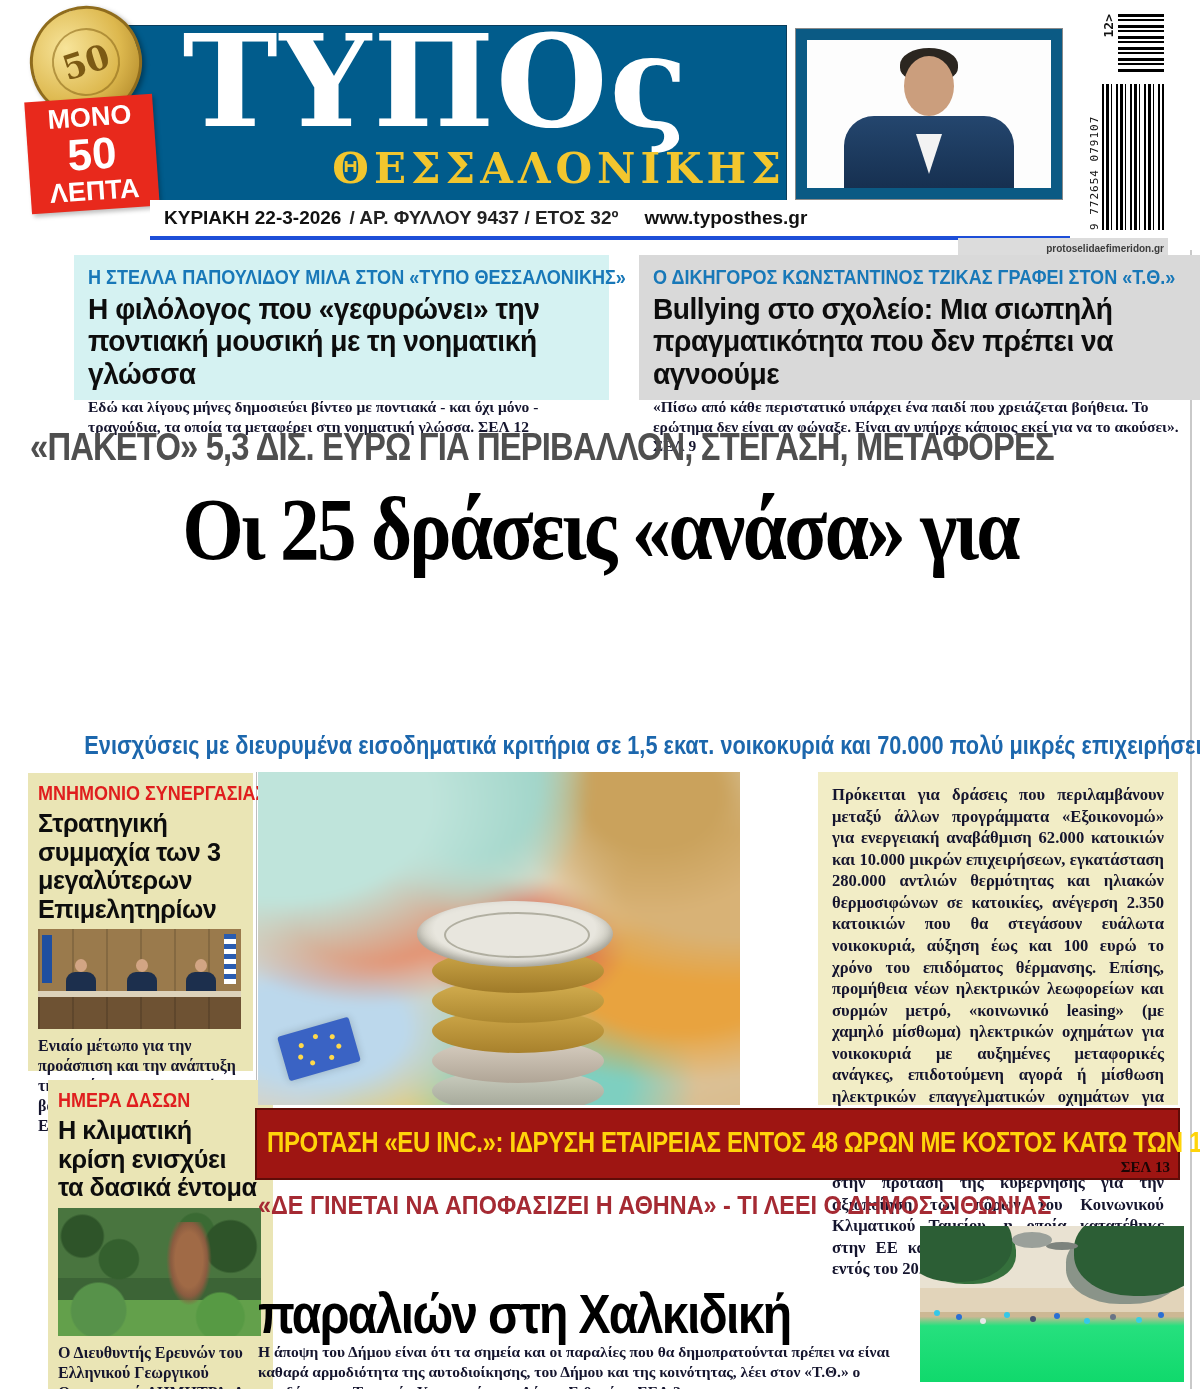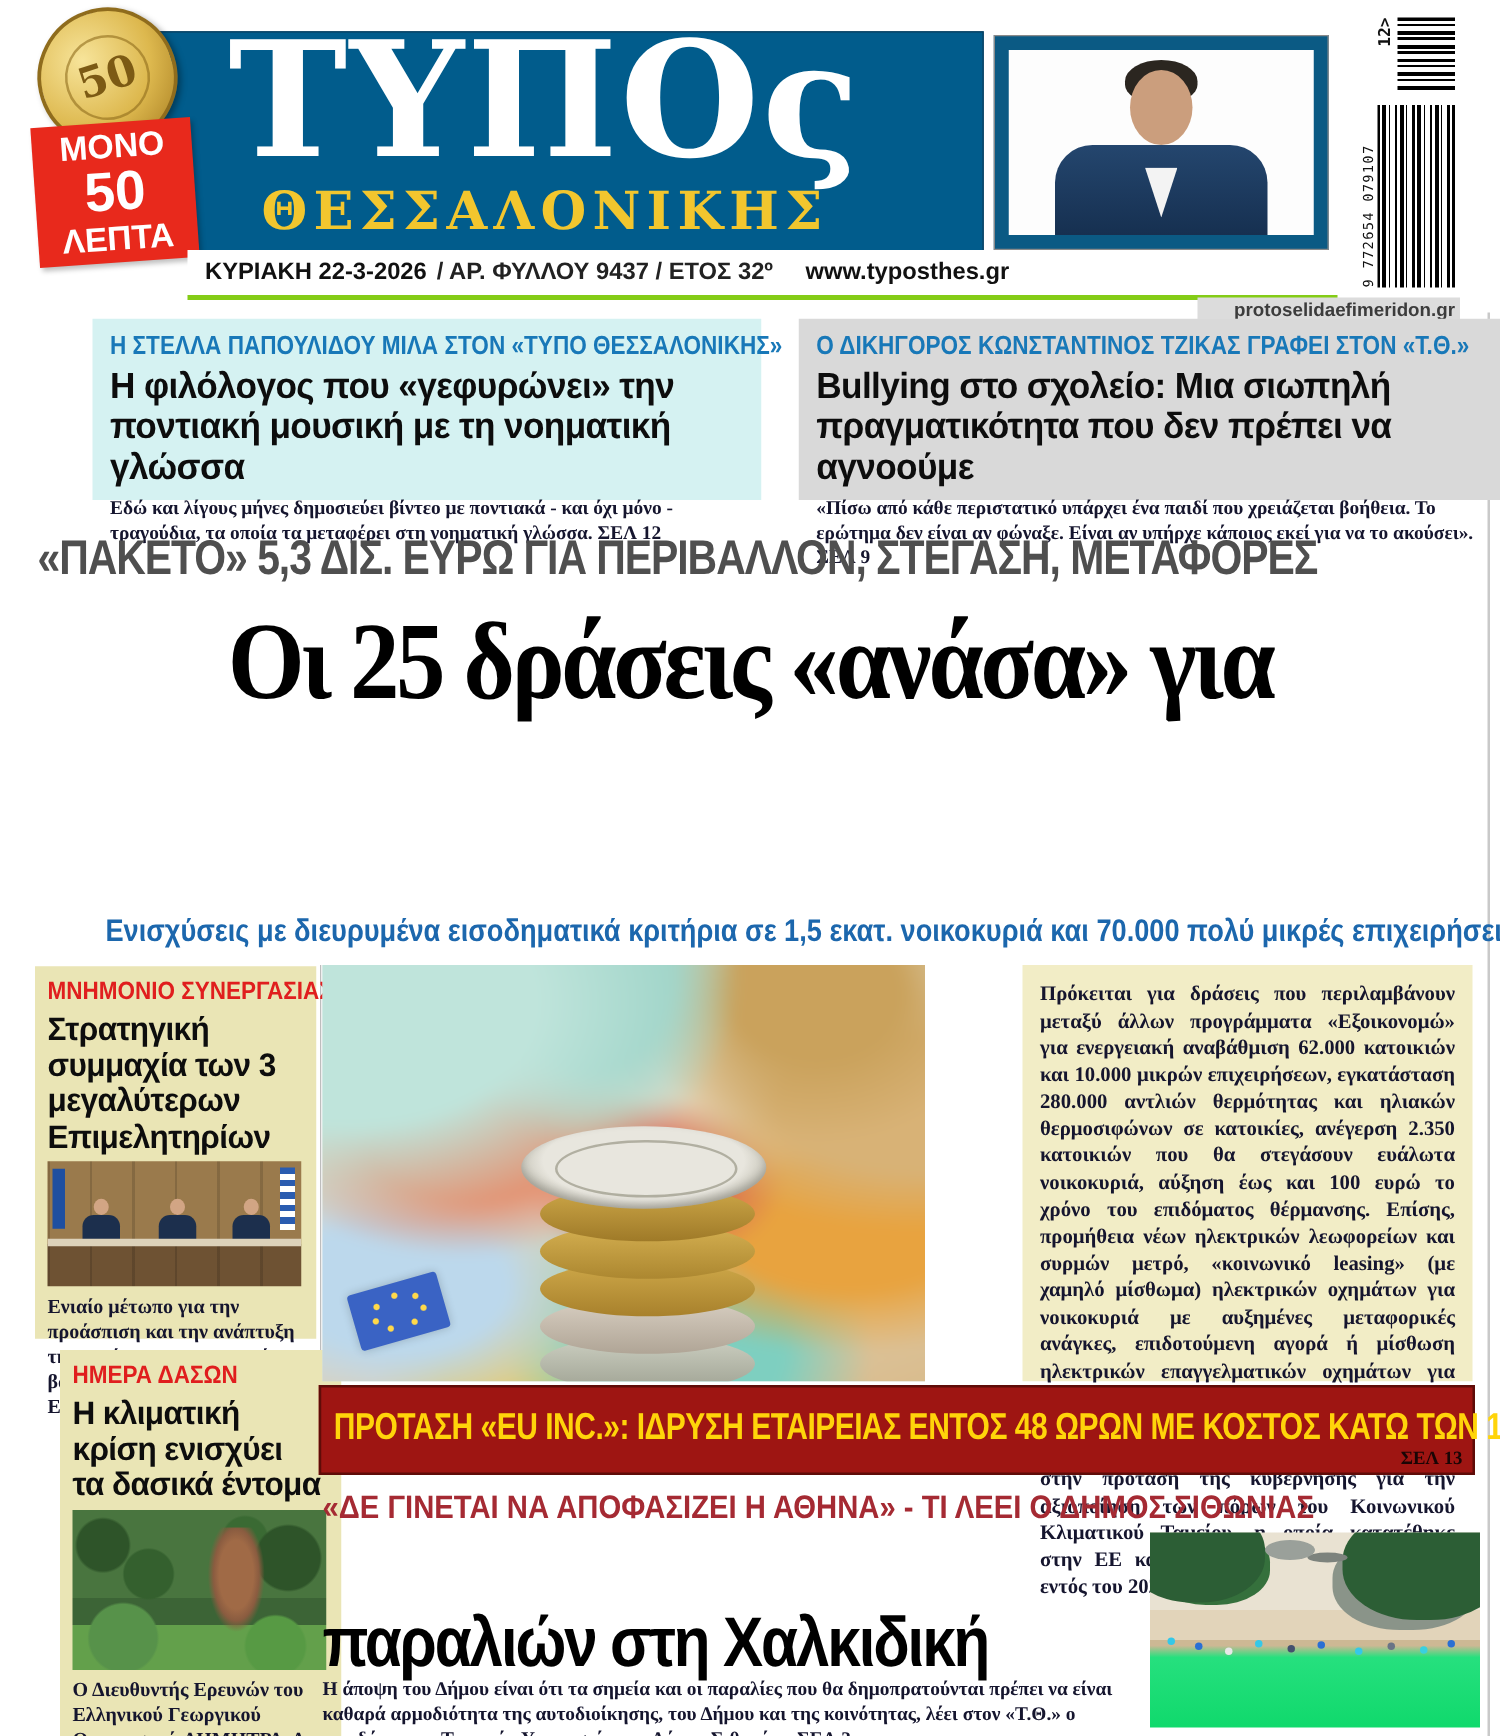--- a/index.html
+++ b/index.html
@@ -4,35 +4,35 @@
 <style>
   html,body{margin:0;padding:0;background:#ffffff;}
   #page{position:relative;width:1200px;height:1389px;background:#ffffff;overflow:hidden;
         font-family:"Liberation Sans",sans-serif;}
   .abs{position:absolute;}
 
   
   .mast-blue{left:85px;top:25px;width:700px;height:175px;background:#015c8c;border:1px solid #0a3d5c;}
   .mast-title{left:0;top:-12px;width:100%;text-align:center;color:#ffffff;
     font-family:"DejaVu Serif",serif;font-weight:bold;font-size:128px;line-height:1.05;letter-spacing:2px;}
-  .mast-sub{left:0;top:118px;width:100%;text-align:center;color:#f2c62e;
+  .mast-sub{left:0;top:118px;width:100%;text-align:right;color:#f2c62e;
     font-family:"DejaVu Serif",serif;font-weight:bold;font-size:42px;letter-spacing:5px;}
   .coin{left:30px;top:6px;width:106px;height:106px;border-radius:50%;
     background:radial-gradient(circle at 36% 32%,#f7e49a,#ddb84e 55%,#a97f22 95%);
     border:3px solid #8f6c1d;transform:rotate(-18deg);box-shadow:2px 3px 5px rgba(0,0,0,.35);
     display:flex;align-items:center;justify-content:center;}
   .coin-inner{width:64px;height:64px;border-radius:50%;border:2px solid rgba(143,108,29,.6);
     display:flex;align-items:center;justify-content:center;
     color:#7c5a14;font-weight:bold;font-size:34px;font-family:"DejaVu Serif",serif;}
   .price-badge{left:28px;top:98px;width:128px;height:112px;background:#e8291c;transform:rotate(-4deg);
     color:#ffffff;text-align:center;font-weight:bold;box-shadow:2px 3px 4px rgba(0,0,0,.25);
     display:flex;flex-direction:column;justify-content:center;line-height:1.05;}
   .price-badge .l1,.price-badge .l3{font-size:27px;}
   .price-badge .l2{font-size:44px;}
-  .date-strip{left:150px;top:200px;width:920px;height:36px;background:#ffffff;border-bottom:4px solid #84cc16;
+  .date-strip{left:150px;top:200px;width:920px;height:36px;background:#ffffff;border-bottom:4px solid #1d4ed8;
     display:flex;align-items:center;font-size:19px;color:#111;}
   .date-strip .d1{font-weight:bold;margin-left:14px;}
   .date-strip .d2{margin-left:8px;font-weight:600;color:#222;}
   .date-strip .d3{margin-left:26px;font-weight:bold;}
   .portrait-frame{left:795px;top:28px;width:268px;height:172px;background:#0b5a84;border:1px solid #8a8a8a;padding:11px;box-sizing:border-box;}
   .portrait-inner{position:relative;width:100%;height:100%;background:#fdfdfd;overflow:hidden;}
   .p-hair{position:absolute;left:50%;top:8px;width:58px;height:34px;margin-left:-29px;border-radius:50% 50% 42% 42%;background:#2b2620;}
   .p-head{position:absolute;left:50%;top:16px;width:50px;height:60px;margin-left:-25px;border-radius:50%;background:#cb9e7d;}
   .p-body{position:absolute;left:50%;bottom:-6px;width:170px;height:78px;margin-left:-85px;border-radius:30px 30px 0 0;
     background:linear-gradient(180deg,#24466e,#152e4e);}
@@ -43,21 +43,21 @@
   .bc-small-label{writing-mode:vertical-rl;transform:rotate(180deg);font-size:13px;font-weight:bold;color:#111;margin-right:2px;
     font-family:"DejaVu Sans Mono",monospace;}
   .bc-small-bars{width:46px;height:58px;
     background:repeating-linear-gradient(180deg,#000 0 3px,#fff 3px 5px,#000 5px 7px,#fff 7px 11px);}
   .bc-main{display:flex;height:146px;}
   .bc-num{writing-mode:vertical-rl;transform:rotate(180deg);font-size:11px;color:#111;letter-spacing:1px;
     font-family:"DejaVu Sans Mono",monospace;margin-right:1px;}
   .bc-bars{width:62px;height:100%;
     background:repeating-linear-gradient(90deg,#000 0 2px,#fff 2px 4px,#000 4px 7px,#fff 7px 9px,#000 9px 10px,#fff 10px 14px);}
   .attribution{left:958px;top:238px;width:210px;height:22px;background:#dcdcdc;color:#3c3c3c;
-    font-size:15px;font-weight:bold;text-align:right;line-height:22px;padding-right:4px;box-sizing:border-box;}
+    font-size:10px;font-weight:bold;text-align:right;line-height:22px;padding-right:4px;box-sizing:border-box;}
   .edge-line{left:1190px;top:250px;width:2px;height:1139px;background:#c9c9c9;}
 
   
   .story-box{padding:10px 14px;box-sizing:border-box;margin-left:44px;}
   .ts-left{left:30px;top:255px;width:535px;height:145px;background:#d5f2f2;}
   .ts-right{left:595px;top:255px;width:570px;height:145px;background:#d9d9d9;}
   .ts-kicker{color:#1878b8;font-weight:bold;font-size:21px;white-space:nowrap;transform:scaleX(.86);transform-origin:0 50%;}
   .ts-headline{color:#0d0d0d;font-weight:800;font-size:29px;line-height:1.12;margin-top:4px;letter-spacing:-.5px;
     transform:scaleX(.97);transform-origin:0 50%;}
   .ts-body{font-family:"Liberation Serif",serif;font-weight:bold;font-size:15.5px;line-height:1.25;color:#15152e;margin-top:7px;}

